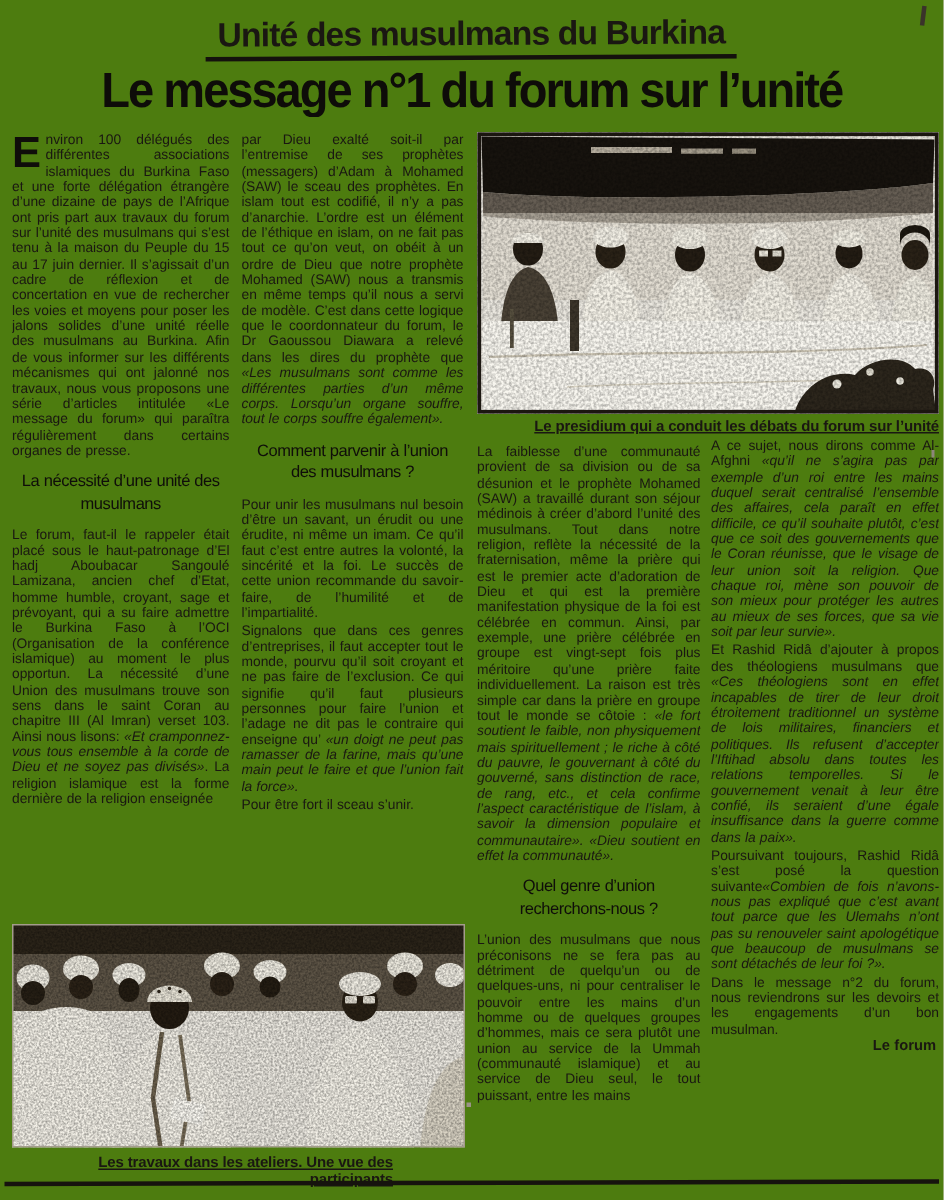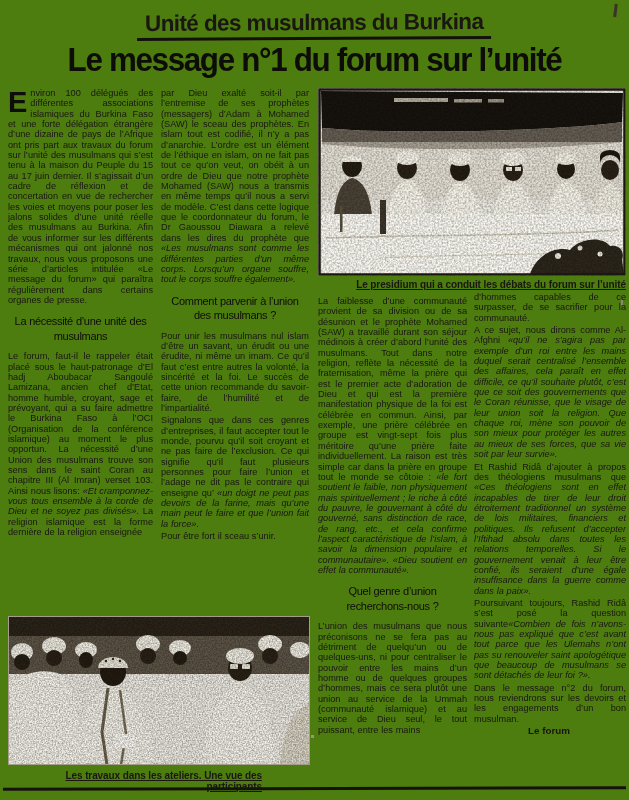--- a/index.html
+++ b/index.html
@@ -32,21 +32,21 @@
   #col3 { left:318px; top:296px; width:149px; height:489px; }
   #col4 { left:474px; top:292px; width:152px; height:493px; }
   .dropcap {
     float:left; font-size:29px; line-height:26px; font-weight:700;
     padding:1px 3px 0 0; color:#0f0d0a;
   }
   .subhead {
     font-weight:400; font-size:11px; line-height:14.5px; text-align:center;
     letter-spacing:-0.3px; margin:9px 2px 8px; color:#0f0d0a;
   }
-  .signature { text-align:center; font-weight:700; font-size:9.8px; margin-top:7px; padding-right:2px; }
+  .signature { text-align:right; font-weight:700; font-size:9.8px; margin-top:7px; padding-right:2px; }
   
   .photo { position:absolute; }
   #photo-presidium { left:318px; top:88px; width:308px; height:188px; }
   #photo-ateliers  { left:8px;  top:616px; width:302px; height:149px; }
   .caption { position:absolute; font-weight:700; font-size:10px; text-align:right; letter-spacing:-0.1px;text-decoration:underline; }
   #caption-presidium { left:318px; top:279px; width:308px; }
   #caption-ateliers  { left:10px;  top:770px; width:252px; }
   svg { display:block; width:100%; height:100%; }
   
   .bottom-rule { position:absolute; left:3px; top:787px; width:623px; height:3px; background:#16130e; transform:rotate(-0.15deg); }
@@ -66,22 +66,22 @@
 
   <div class="col" id="col1">
     <p><span class="dropcap">E</span><span>nviron 100 délégués des différentes associations islamiques du Burkina Faso et une forte délégation étrangère d’une dizaine de pays de l’Afrique ont pris part aux travaux du forum sur l’unité des musulmans qui s’est tenu à la maison du Peuple du 15 au 17 juin dernier. Il s’agissait d’un cadre de réflexion et de concertation en vue de rechercher les voies et moyens pour poser les jalons solides d’une unité réelle des musulmans au Burkina. Afin de vous informer sur les différents mécanismes qui ont jalonné nos travaux, nous vous proposons une série d’articles intitulée «Le message du forum» qui paraîtra régulièrement dans certains organes de presse.</span></p>
     <h2 class="subhead">La nécessité d’une unité des musulmans</h2>
     <p><span>Le forum, faut-il le rappeler était placé sous le haut-patronage d’El hadj Aboubacar Sangoulé Lamizana, ancien chef d’Etat, homme humble, croyant, sage et prévoyant, qui a su faire admettre le Burkina Faso à l’OCI (Organisation de la conférence islamique) au moment le plus opportun. La nécessité d’une Union des musulmans trouve son sens dans le saint Coran au chapitre III (Al Imran) verset 103. Ainsi nous lisons: </span><i>«Et cramponnez-vous tous ensemble à la corde de Dieu et ne soyez pas divisés»</i><span>. La religion islamique est la forme dernière de la religion enseignée</span></p>
   </div>
 
   <div class="col" id="col2">
     <p><span>par Dieu exalté soit-il par l’entremise de ses prophètes (messagers) d’Adam à Mohamed (SAW) le sceau des prophètes. En islam tout est codifié, il n’y a pas d’anarchie. L’ordre est un élément de l’éthique en islam, on ne fait pas tout ce qu’on veut, on obéit à un ordre de Dieu que notre prophète Mohamed (SAW) nous a transmis en même temps qu’il nous a servi de modèle. C’est dans cette logique que le coordonnateur du forum, le Dr Gaoussou Diawara a relevé dans les dires du prophète que </span><i>«Les musulmans sont comme les différentes parties d’un même corps. Lorsqu’un organe souffre, tout le corps souffre également».</i></p>
     <h2 class="subhead">Comment parvenir à l’union des musulmans ?</h2>
-    <p>Pour unir les musulmans nul islam d’être un savant, un érudit ou une érudite, ni même un imam. Ce qu’il faut c’est entre autres la volonté, la sincérité et la foi. Le succès de cette union recommande du savoir-faire, de l’humilité et de l’impartialité.</p>
-    <p><span>Signalons que dans ces genres d’entreprises, il faut accepter tout le monde, pourvu qu’il soit croyant et ne pas faire de l’exclusion. Ce qui signifie qu’il faut plusieurs personnes pour faire l’union et l’adage ne dit pas le contraire qui enseigne qu’ </span><i>«un doigt ne peut pas devoirs de la farine, mais qu’une main peut le faire et que l’union fait la force».</i></p>
+    <p>Pour unir les musulmans nul besoin d’être un savant, un érudit ou une érudite, ni même un imam. Ce qu’il faut c’est entre autres la volonté, la sincérité et la foi. Le succès de cette union recommande du savoir-faire, de l’humilité et de l’impartialité.</p>
+    <p><span>Signalons que dans ces genres d’entreprises, il faut accepter tout le monde, pourvu qu’il soit croyant et ne pas faire de l’exclusion. Ce qui signifie qu’il faut plusieurs personnes pour faire l’union et l’adage ne dit pas le contraire qui enseigne qu’ </span><i>«un doigt ne peut pas ramasser de la farine, mais qu’une main peut le faire et que l’union fait la force».</i></p>
     <p>Pour être fort il sceau s’unir.</p>
   </div>
 
   <figure class="photo" id="photo-presidium">
     <svg viewBox="0 0 308 188">
       <defs>
         <filter id="grain1" x="0%" y="0%" width="100%" height="100%">
           <feTurbulence type="fractalNoise" baseFrequency="0.55" numOctaves="2" seed="7" result="n"></feTurbulence>
           <feColorMatrix in="n" type="matrix" values="0 0 0 0 0  0 0 0 0 0  0 0 0 0 0  0 0 0 1.1 -0.35"></feColorMatrix>
         </filter>
@@ -143,21 +143,20 @@
   </figure>
   <figcaption class="caption" id="caption-presidium">Le presidium qui a conduit les débats du forum sur l’unité</figcaption>
 
   <div class="col" id="col3">
     <p><span>La faiblesse d’une communauté provient de sa division ou de sa désunion et le prophète Mohamed (SAW) a travaillé durant son séjour médinois à créer d’abord l’unité des musulmans. Tout dans notre religion, reflète la nécessité de la fraternisation, même la prière qui est le premier acte d’adoration de Dieu et qui est la première manifestation physique de la foi est célébrée en commun. Ainsi, par exemple, une prière célébrée en groupe est vingt-sept fois plus méritoire qu’une prière faite individuellement. La raison est très simple car dans la prière en groupe tout le monde se côtoie : </span><i>«le fort soutient le faible, non physiquement mais spirituellement ; le riche à côté du pauvre, le gouvernant à côté du gouverné, sans distinction de race, de rang, etc., et cela confirme l’aspect caractéristique de l’islam, à savoir la dimension populaire et communautaire».</i><i> «Dieu soutient en effet la communauté».</i></p>
     <h2 class="subhead">Quel genre d’union recherchons-nous ?</h2>
     <p>L’union des musulmans que nous préconisons ne se fera pas au détriment de quelqu’un ou de quelques-uns, ni pour centraliser le pouvoir entre les mains d’un homme ou de quelques groupes d’hommes, mais ce sera plutôt une union au service de la Ummah (communauté islamique) et au service de Dieu seul, le tout puissant, entre les mains</p>
   </div>
 
   <div class="col" id="col4">
-    <p>d’hommes capables de ce surpasser, de se sacrifier pour la communauté.</p>
     <p><span>A ce sujet, nous dirons comme Al-Afghni </span><i>«qu’il ne s’agira pas par exemple d’un roi entre les mains duquel serait centralisé l’ensemble des affaires, cela paraît en effet difficile, ce qu’il souhaite plutôt, c’est que ce soit des gouvernements que le Coran réunisse, que le visage de leur union soit la religion. Que chaque roi, mène son pouvoir de son mieux pour protéger les autres au mieux de ses forces, que sa vie soit par leur survie».</i></p>
     <p><span>Et Rashid Ridâ d’ajouter à propos des théologiens musulmans que </span><i>«Ces théologiens sont en effet incapables de tirer de leur droit étroitement traditionnel un système de lois militaires, financiers et politiques. Ils refusent d’accepter l’Iftihad absolu dans toutes les relations temporelles. Si le gouvernement venait à leur être confié, ils seraient d’une égale insuffisance dans la guerre comme dans la paix».</i></p>
     <p><span>Poursuivant toujours, Rashid Ridâ s’est posé la question suivante</span><i>«Combien de fois n’avons-nous pas expliqué que c’est avant tout parce que les Ulemahs n’ont pas su renouveler saint apologétique que beaucoup de musulmans se sont détachés de leur foi ?».</i></p>
     <p>Dans le message n°2 du forum, nous reviendrons sur les devoirs et les engagements d’un bon musulman.</p>
     <p class="signature">Le forum</p>
   </div>
 
   <figure class="photo" id="photo-ateliers">
     <svg viewBox="0 0 302 149">
       <defs>

